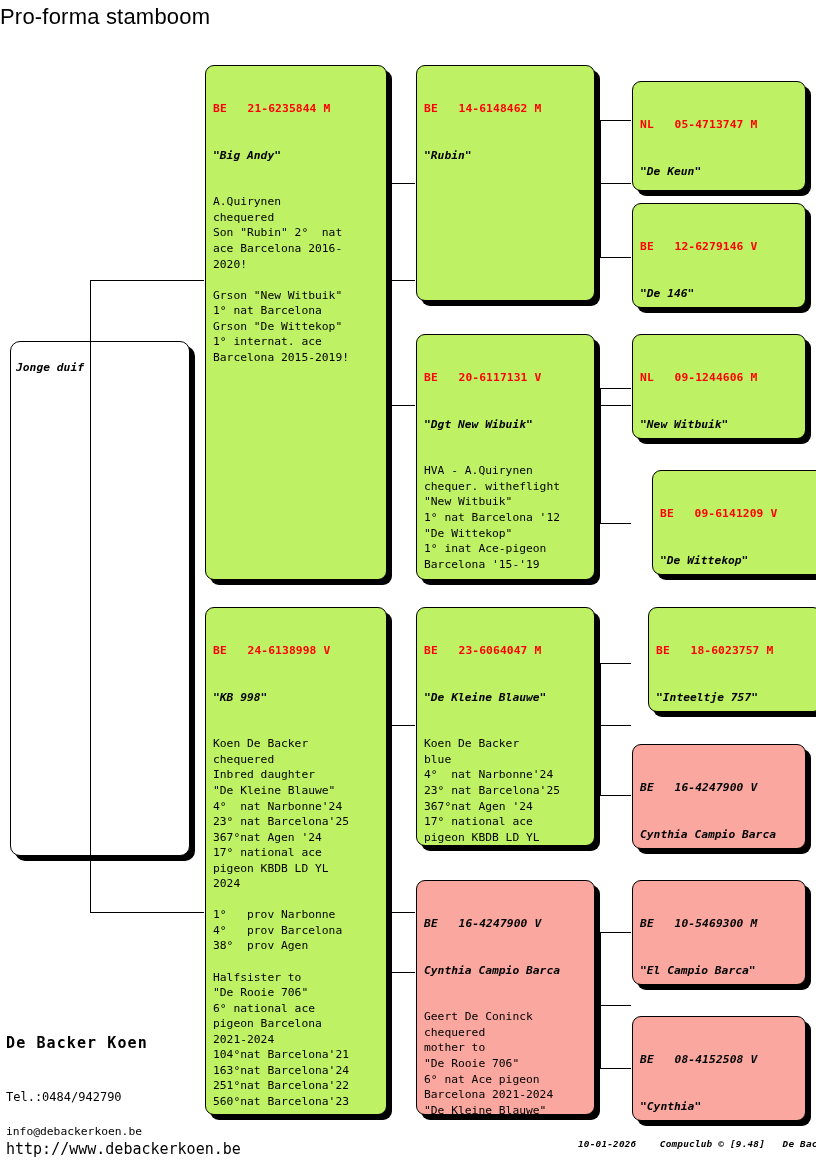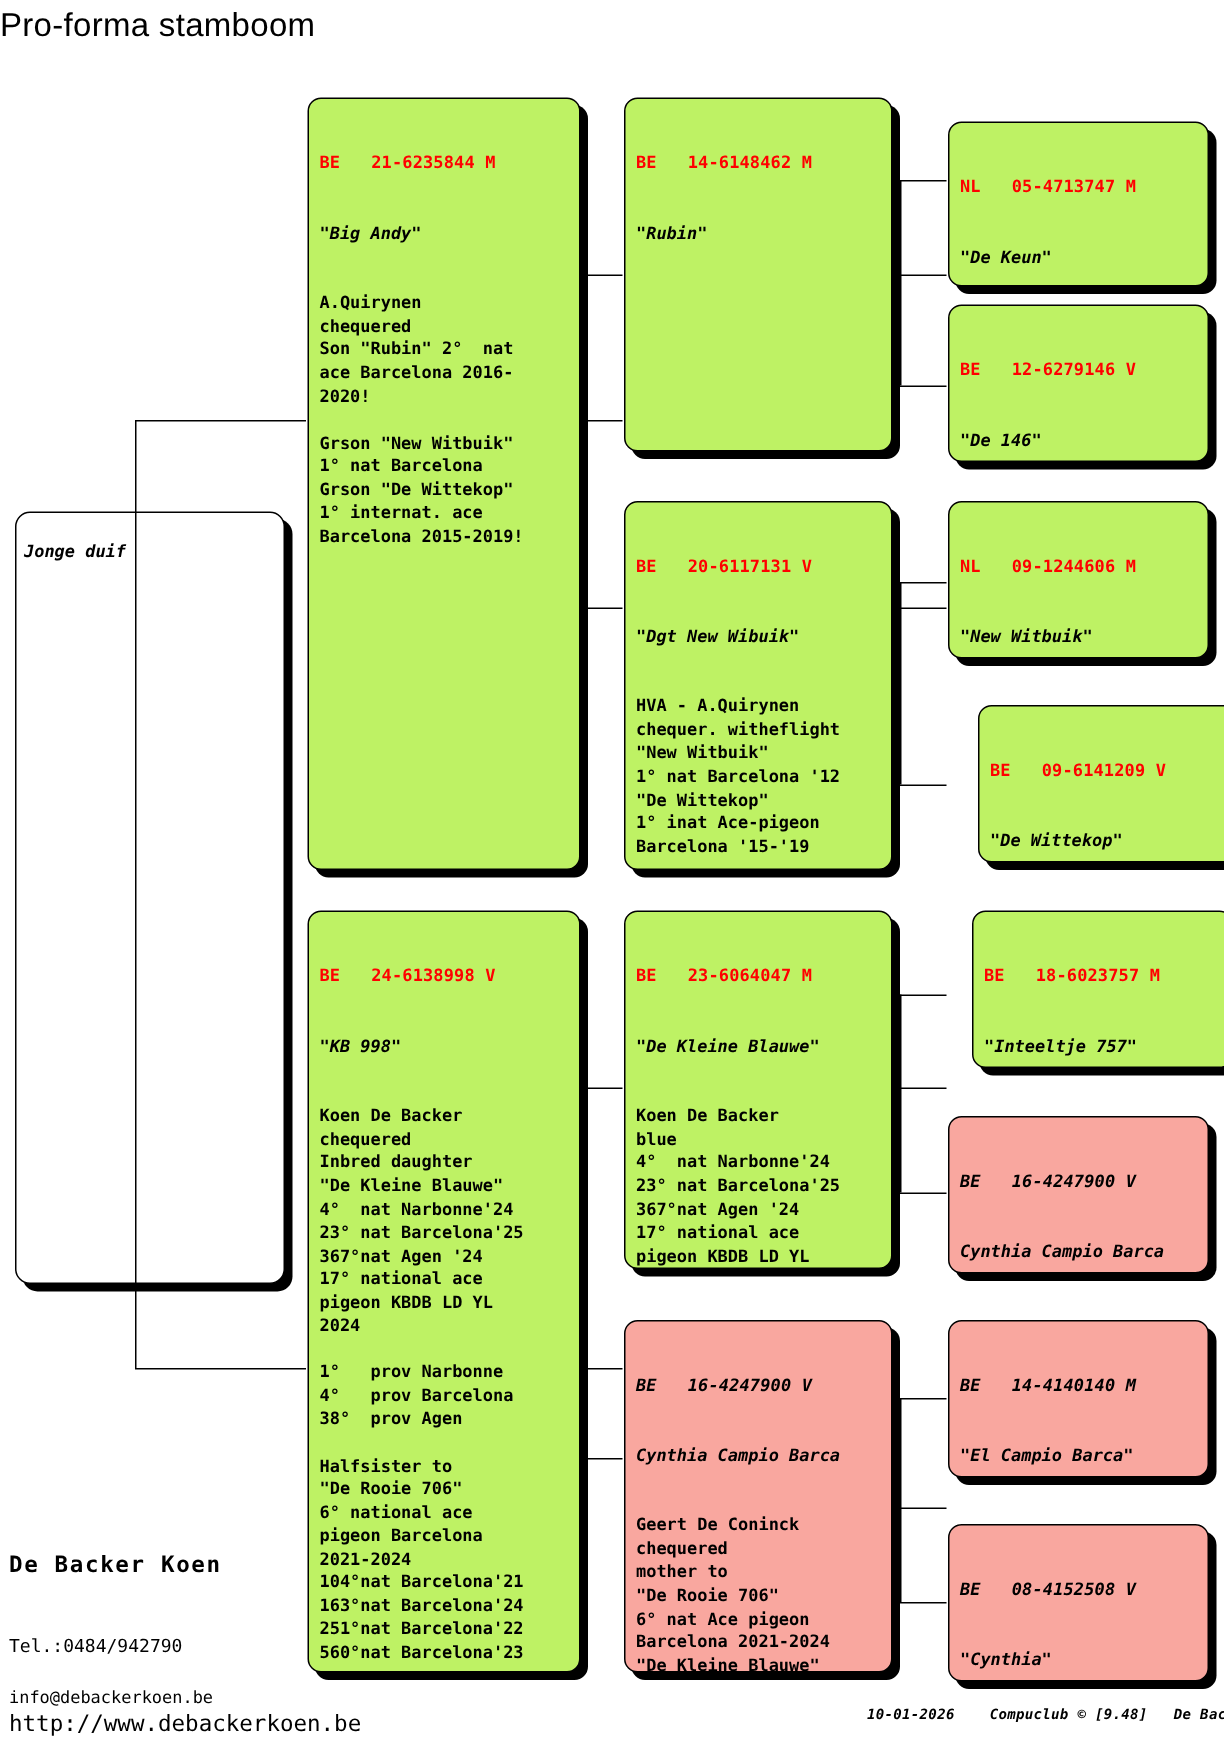--- a/index.html
+++ b/index.html
@@ -57,21 +57,20 @@
     color: #000000;
     font-style: italic;
   }
   .card .pname {
     font-style: italic;
     font-weight: bold;
     display: block;
   }
   .card .lines {
     display: block;
-    font-weight: bold;
   }
 
   
   #subject-box {
     position: absolute;
     left: 10px;
     top: 341px;
     width: 180px;
     height: 515px;
     box-sizing: border-box;
@@ -312,21 +311,21 @@
   
 </div>
 
 <div class="card pink" style="left:632px; top:744px; width:174px; height:105px;">
   <span class="ring">BE   16-4247900 V</span>
   <span class="pname">Cynthia Campio Barca</span>
   
 </div>
 
 <div class="card pink" style="left:632px; top:880px; width:174px; height:105px;">
-  <span class="ring">BE   14-4140140 M</span>
+  <span class="ring">BE   10-5469300 M</span>
   <span class="pname">"El Campio Barca"</span>
   
 </div>
 
 <div class="card pink" style="left:632px; top:1016px; width:174px; height:105px;">
   <span class="ring">BE   08-4152508 V</span>
   <span class="pname">"Cynthia"</span>
   
 </div>
 

